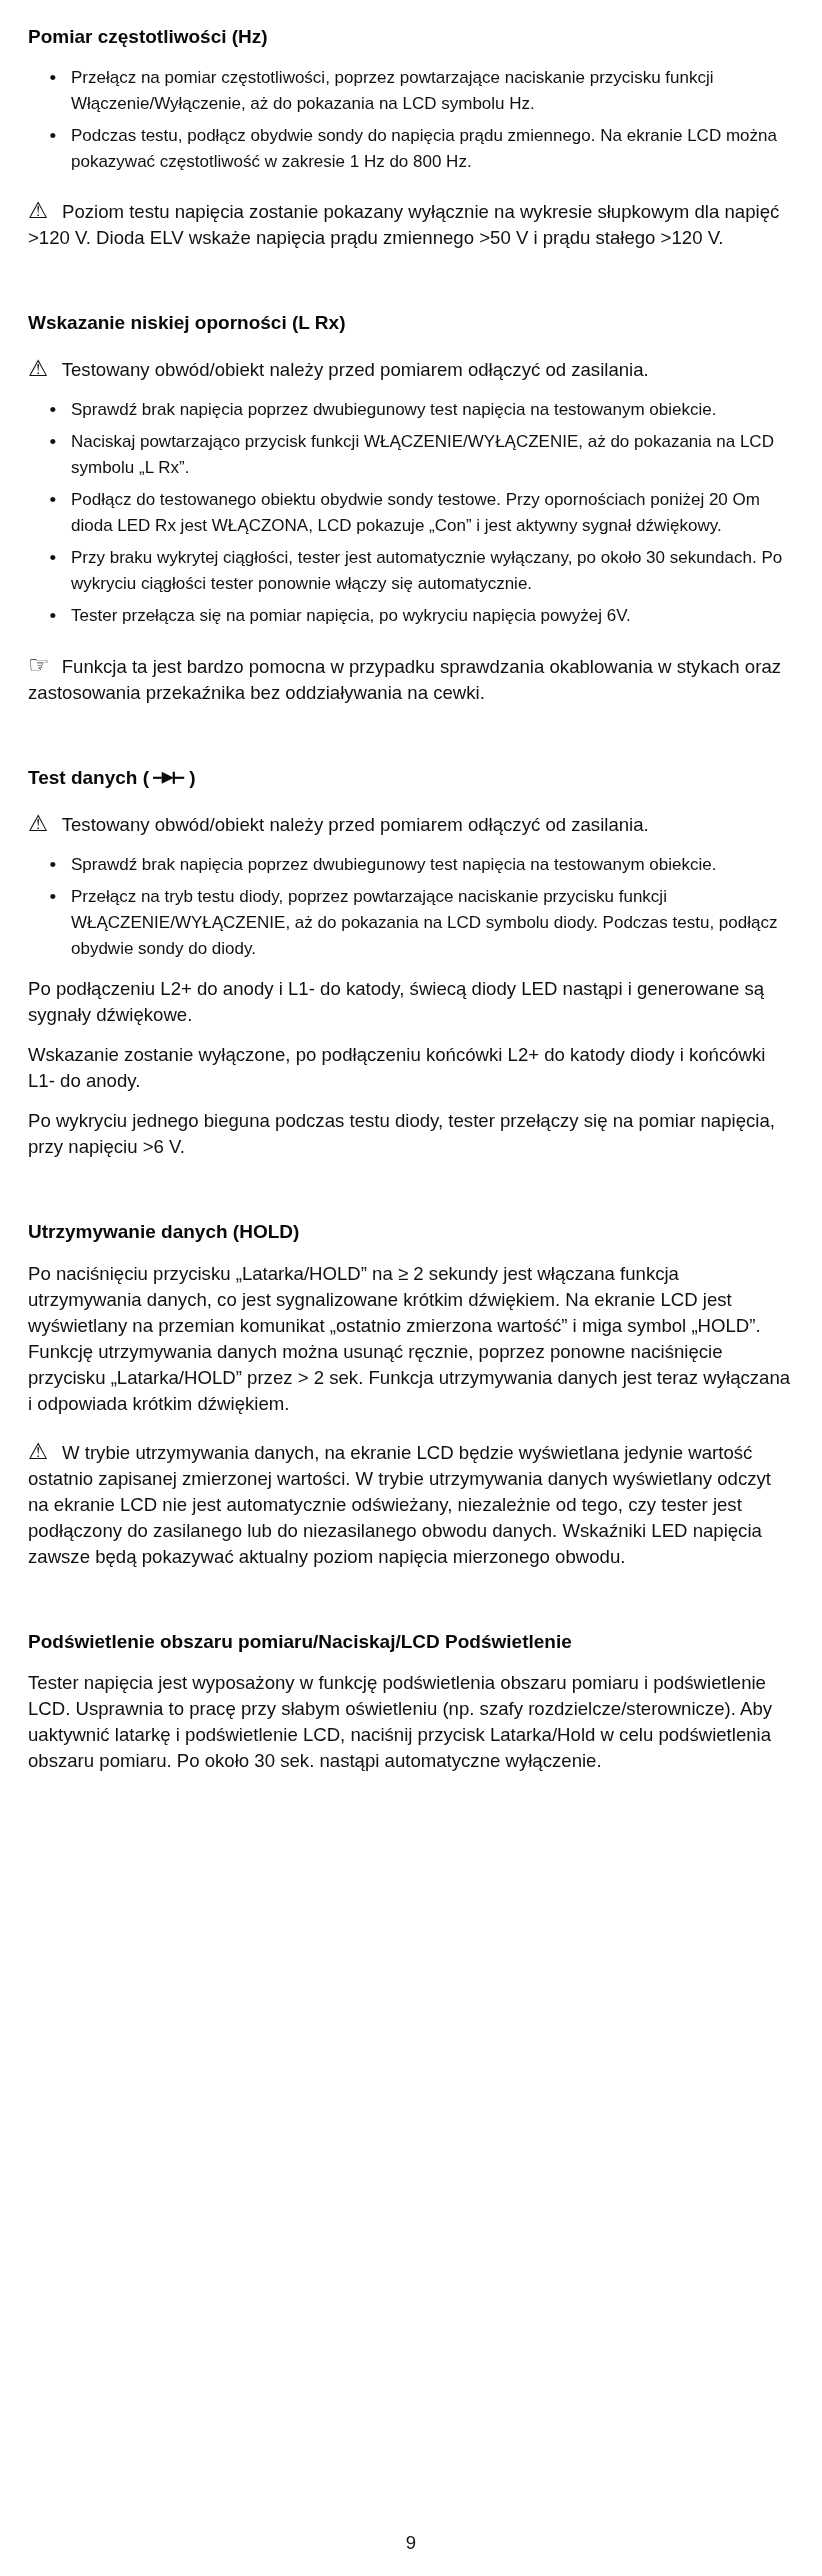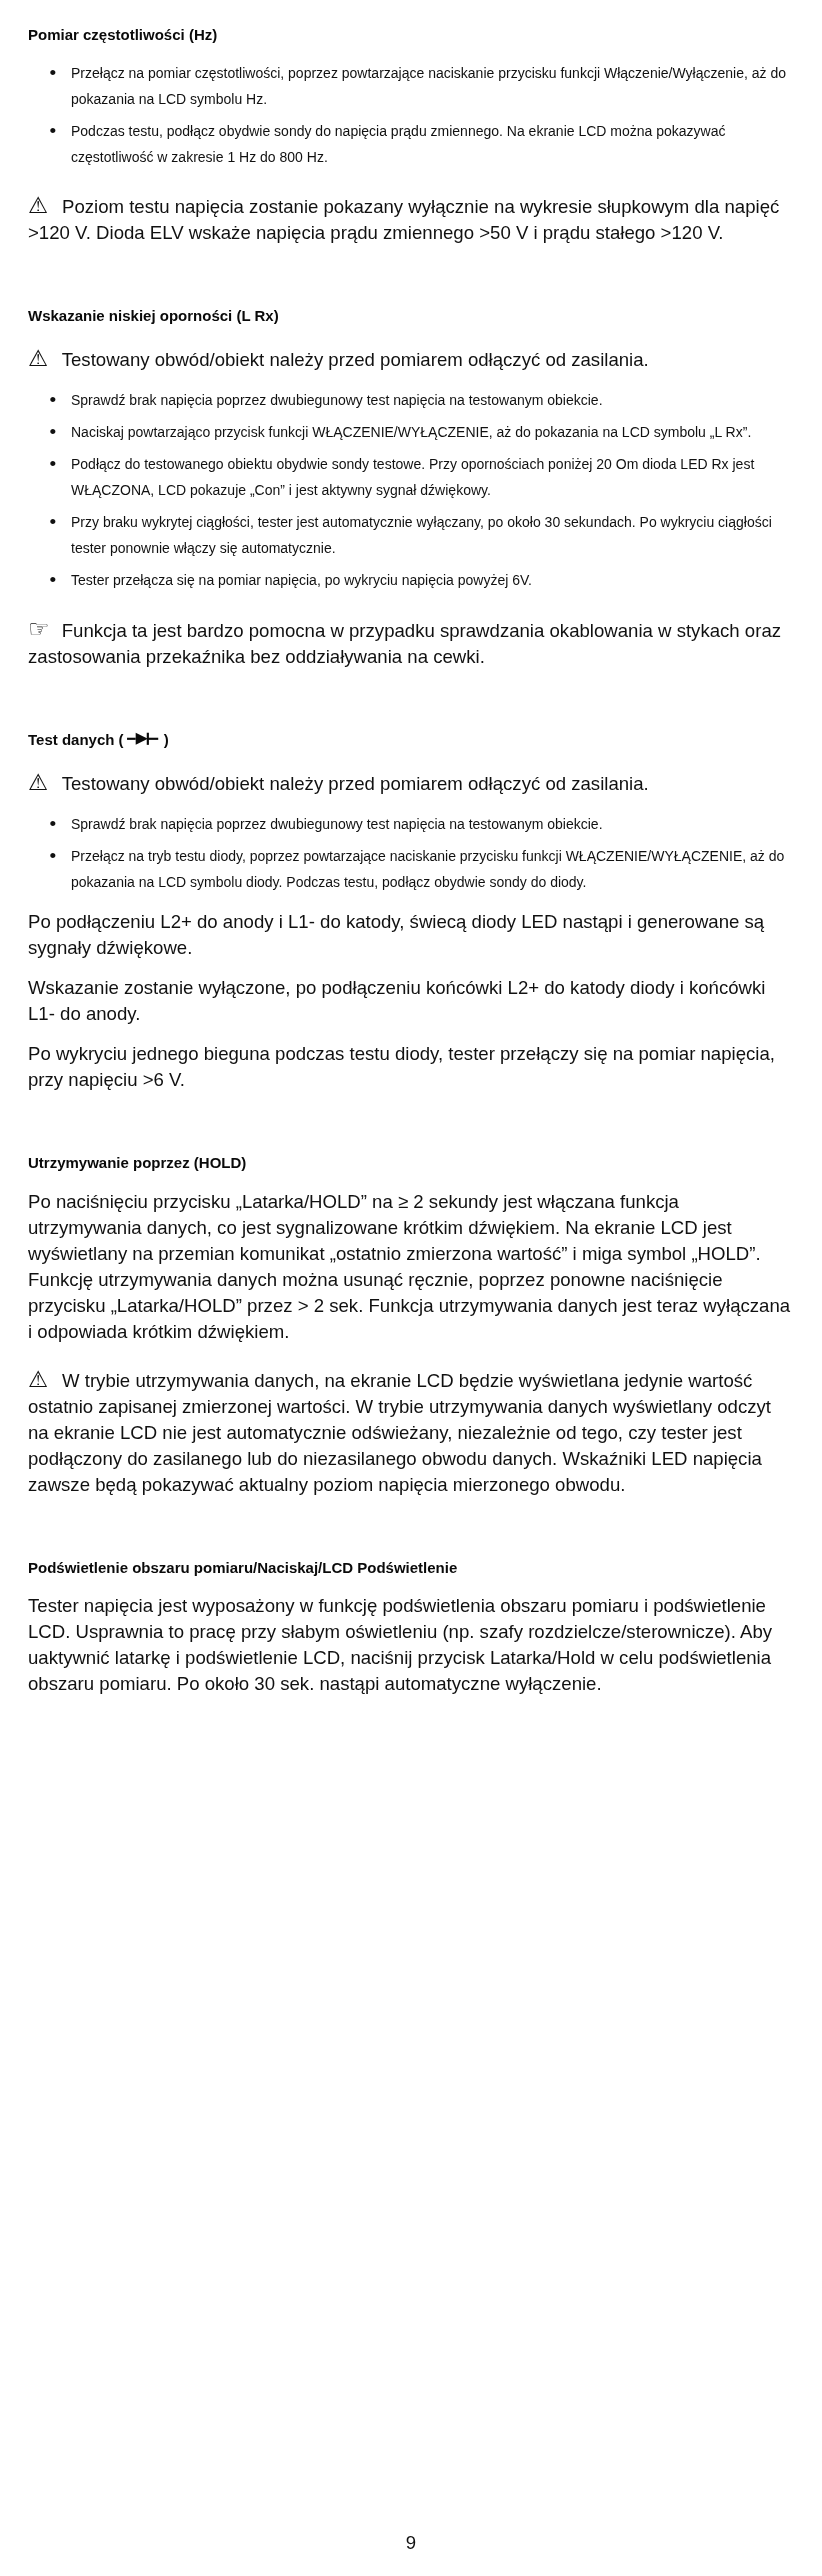--- a/index.html
+++ b/index.html
@@ -8,34 +8,34 @@
     width: 822px;
     height: 2576px;
     background: #ffffff;
     color: #111111;
     font-family: "Liberation Sans", sans-serif;
     padding: 14px 29px 0 28px;
     position: relative;
     overflow: hidden;
   }
   h2 {
-    font-size: 15px;
+    font-size: 19px;
     font-weight: bold;
     margin: 61px 0 17.3px 0;
     color: #0a0a0a;
   }
   section:first-of-type h2 { margin-top: 12px; }
   p {
     font-size: 18.6px;
     line-height: 26px;
     margin: 14px 0;
   }
   ul { list-style: none; margin: 12px 0; }
   li {
-    font-size: 14px;
+    font-size: 17px;
     line-height: 26px;
     padding-left: 43px;
     position: relative;
     margin: 6px 0;
   }
   li::before {
     content: "\2022";
     position: absolute;
     left: 21.6px;
     top: 0;
@@ -115,21 +115,21 @@
     <ul>
       <li>Sprawdź brak napięcia poprzez dwubiegunowy test napięcia na testowanym obiekcie.</li>
       <li>Przełącz na tryb testu diody, poprzez powtarzające naciskanie przycisku funkcji WŁĄCZENIE/WYŁĄCZENIE, aż do pokazania na LCD symbolu diody. Podczas testu, podłącz obydwie sondy do diody.</li>
     </ul>
     <p>Po podłączeniu L2+ do anody i L1- do katody, świecą diody LED nastąpi i generowane są sygnały dźwiękowe.</p>
     <p>Wskazanie zostanie wyłączone, po podłączeniu końcówki L2+ do katody diody i końcówki L1- do anody.</p>
     <p>Po wykryciu jednego bieguna podczas testu diody, tester przełączy się na pomiar napięcia, przy napięciu &gt;6 V.</p>
   </section>
 
   <section>
-    <h2>Utrzymywanie poprzez (HOLD)</h2>
+    <h2>Utrzymywanie danych (HOLD)</h2>
     <p>Po naciśnięciu przycisku „Latarka/HOLD” na ≥ 2 sekundy jest włączana funkcja utrzymywania danych, co jest sygnalizowane krótkim dźwiękiem. Na ekranie LCD jest wyświetlany na przemian komunikat „ostatnio zmierzona wartość” i miga symbol „HOLD”. Funkcję utrzymywania danych można usunąć ręcznie, poprzez ponowne naciśnięcie przycisku „Latarka/HOLD” przez &gt; 2 sek. Funkcja utrzymywania danych jest teraz wyłączana i odpowiada krótkim dźwiękiem.</p>
     <p class="warning">
       <span class="warn-icon">⚠</span>
       <span>W trybie utrzymywania danych, na ekranie LCD będzie wyświetlana jedynie wartość ostatnio zapisanej zmierzonej wartości. W trybie utrzymywania danych wyświetlany odczyt na ekranie LCD nie jest automatycznie odświeżany, niezależnie od tego, czy tester jest podłączony do zasilanego lub do niezasilanego obwodu danych. Wskaźniki LED napięcia zawsze będą pokazywać aktualny poziom napięcia mierzonego obwodu.</span>
     </p>
   </section>
 
   <section>
     <h2>Podświetlenie obszaru pomiaru/Naciskaj/LCD Podświetlenie</h2>
     <p>Tester napięcia jest wyposażony w funkcję podświetlenia obszaru pomiaru i podświetlenie LCD. Usprawnia to pracę przy słabym oświetleniu (np. szafy rozdzielcze/sterownicze). Aby uaktywnić latarkę i podświetlenie LCD, naciśnij przycisk Latarka/Hold w celu podświetlenia obszaru pomiaru. Po około 30 sek. nastąpi automatyczne wyłączenie.</p>

